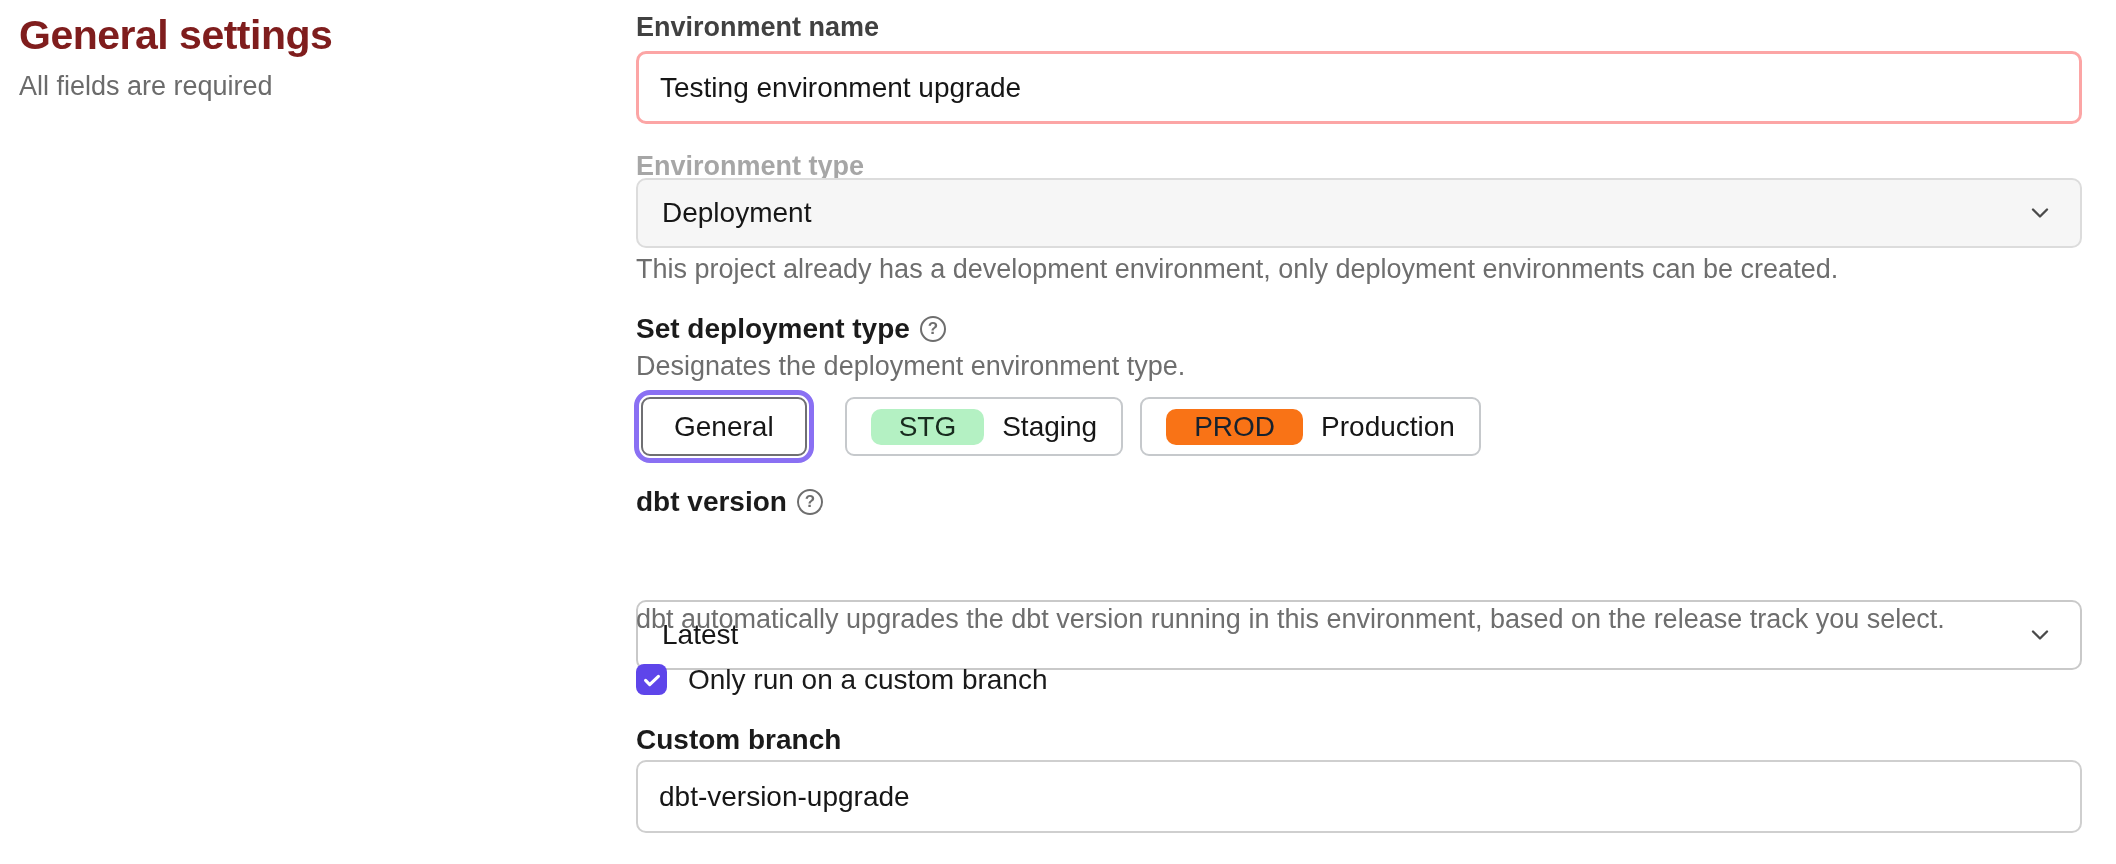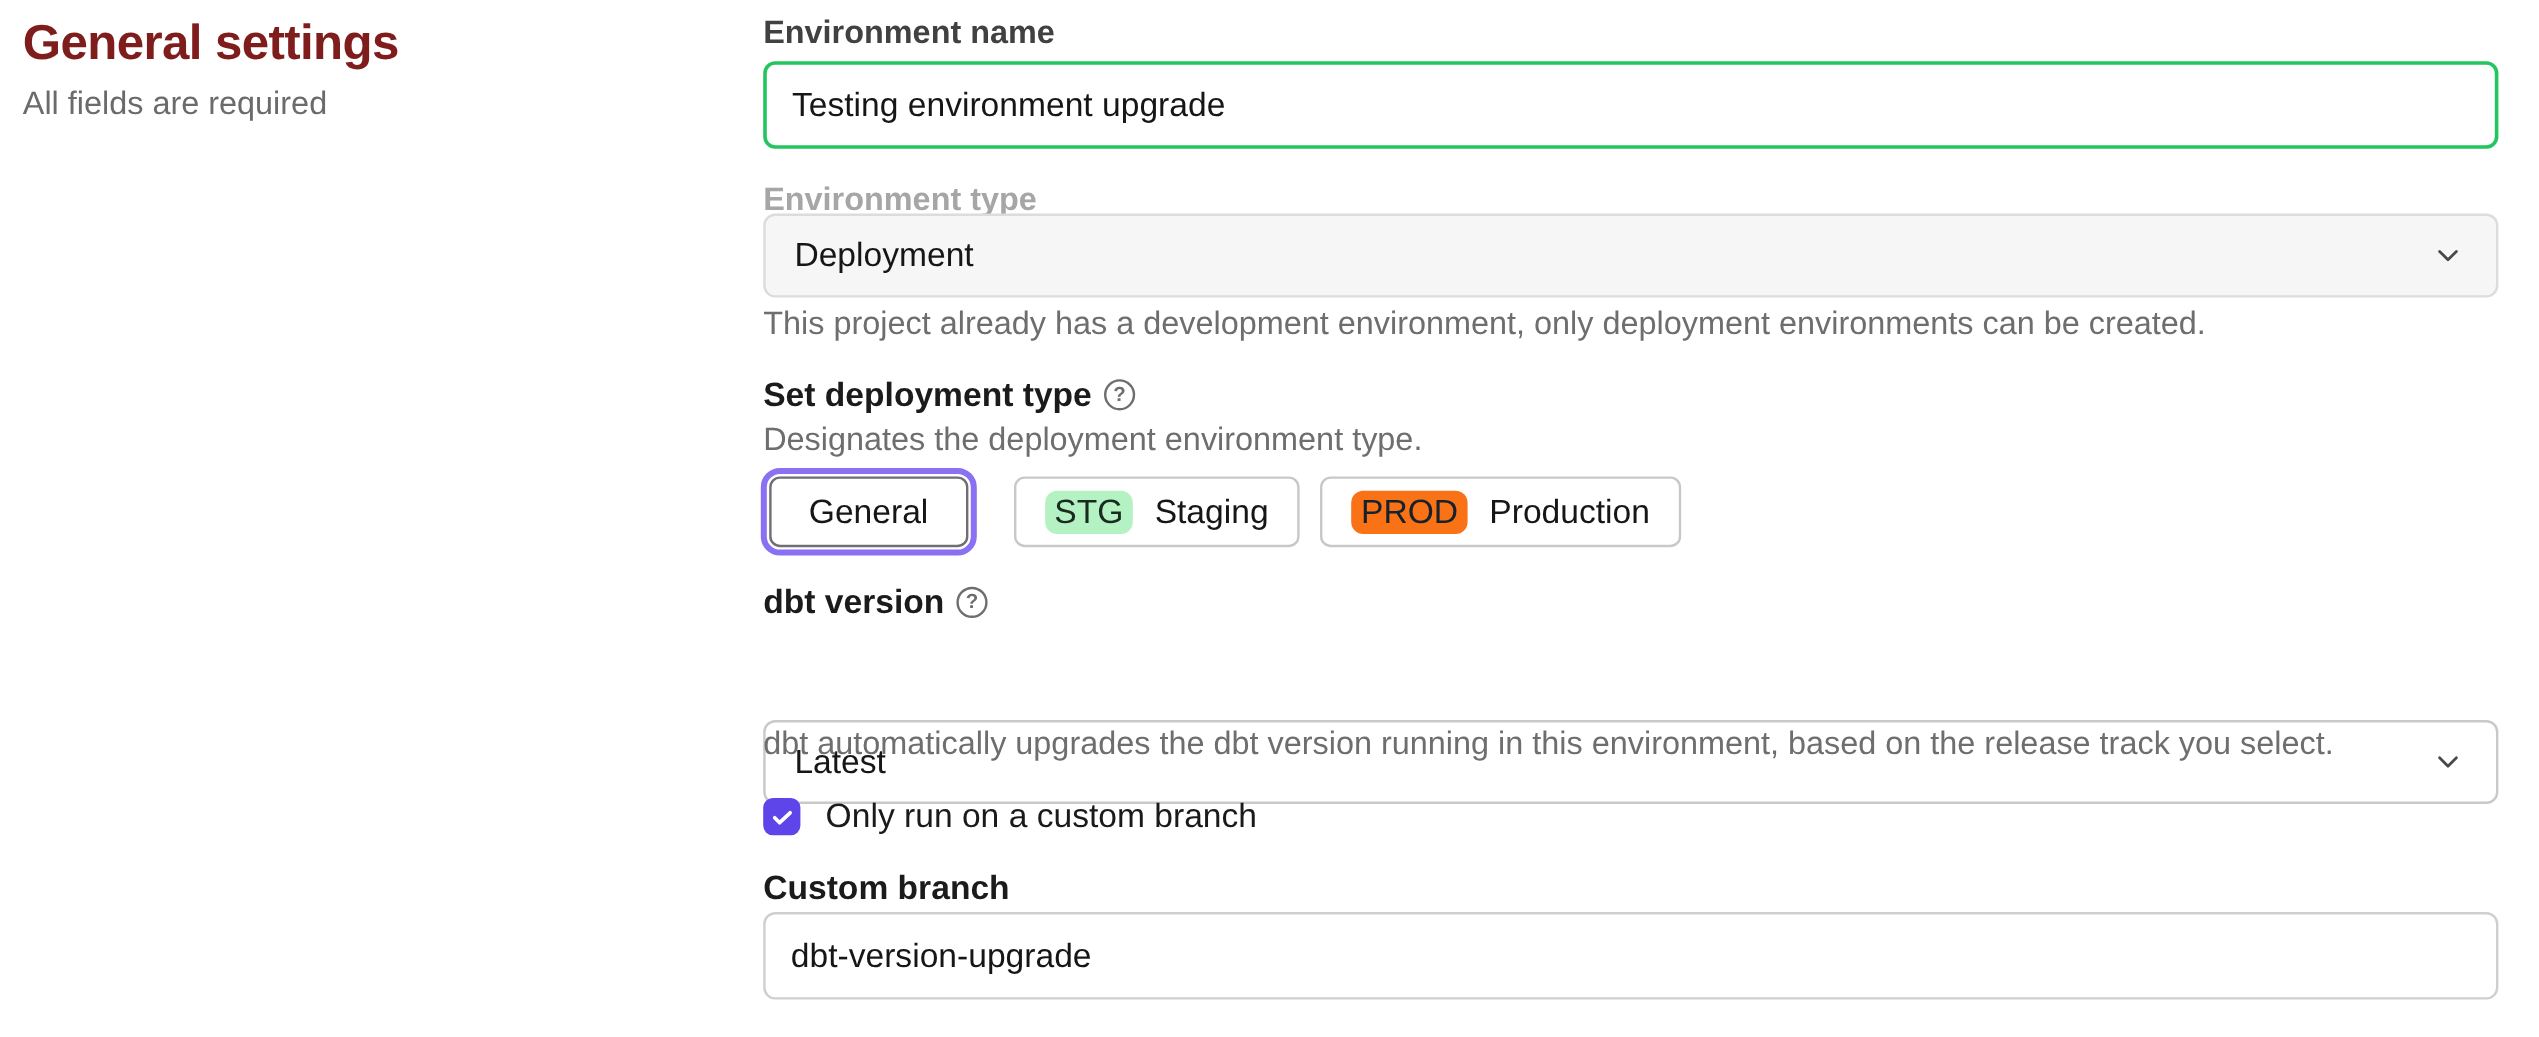--- a/index.html
+++ b/index.html
@@ -14,45 +14,45 @@
   .row { position: absolute; left: 0; width: 1446px; }
 
   .field-label { font-size: 27px; font-weight: 600; color: #414141; }
   .field-label.disabled { color: #a6a6a6; }
   .section-label { font-size: 28px; font-weight: 700; color: #1b1b1b; display: flex; align-items: center; }
   .helper { font-size: 27px; color: #6e6e6e; }
 
   .text-input { width: 1446px; height: 73px; border-radius: 10px; font-size: 28px;
     font-family: "Liberation Sans", sans-serif; color: #161616; padding: 0 21px;
     background: #ffffff; outline: none; }
-  .text-input.focused { border: 3px solid #22c55e; }
+  .text-input.focused { border: 3px solid #fca5a5; }
   .text-input.normal { border: 2px solid #cfcfcf; }
 
   .select { height: 70px; border-radius: 10px; display: flex; align-items: center;
     padding: 0 24px; font-size: 28px; color: #161616; position: relative; }
   .select.disabled { background: #f6f6f6; border: 2px solid #dcdcdc; }
   .select.enabled { background: #ffffff; border: 2px solid #c9c9c9; }
   .select .chev { position: absolute; right: 26px; top: 50%; transform: translateY(-50%); display: flex; }
 
   .help-icon { display: inline-flex; align-items: center; justify-content: center;
     width: 26px; height: 26px; border: 2px solid #6e6e6e; border-radius: 50%;
     font-size: 17px; font-weight: 600; color: #6e6e6e; margin-left: 10px; }
 
   .btn-row { display: flex; align-items: center; height: 77px; }
   .type-btn { display: inline-flex; align-items: center; height: 59px; background: #ffffff;
     border: 2px solid #c6c9cc; border-radius: 9px; font-size: 28px; color: #161616; padding: 0 24px; }
   .type-btn.selected { border: 2px solid #6f6f73; margin-left: 5px; margin-right: 21px;
     outline: 5px solid #8a70f3; outline-offset: 2px; padding: 0 31px; }
   .type-btn .badge { display: inline-flex; align-items: center; justify-content: center;
-    height: 36px; border-radius: 10px; padding: 0 8px; margin-right: 18px; font-weight: 500; }
+    height: 36px; border-radius: 10px; padding: 0 28px; margin-right: 18px; font-weight: 500; }
   .badge.stg { background: #b4f1c3; color: #182b1e; }
   .badge.prod { background: #f97316; color: #16212e; }
   .type-btn + .type-btn { margin-left: 17px; }
 
-  .cb-row { display: flex; align-items: flex-end; }
+  .cb-row { display: flex; align-items: flex-start; }
   .checkbox { width: 31px; height: 31px; border-radius: 8px; background: #5e45ea;
     display: flex; align-items: center; justify-content: center; margin-right: 21px; }
   .cb-label { font-size: 28px; color: #1a1a1a; }
 
   
   .r-env-label   { top: 12px; }
   .r-env-input   { top: 51px; }
   .r-type-label  { top: 151px; }
   .r-type-select { top: 178px; }
   .r-type-help   { top: 254px; }

